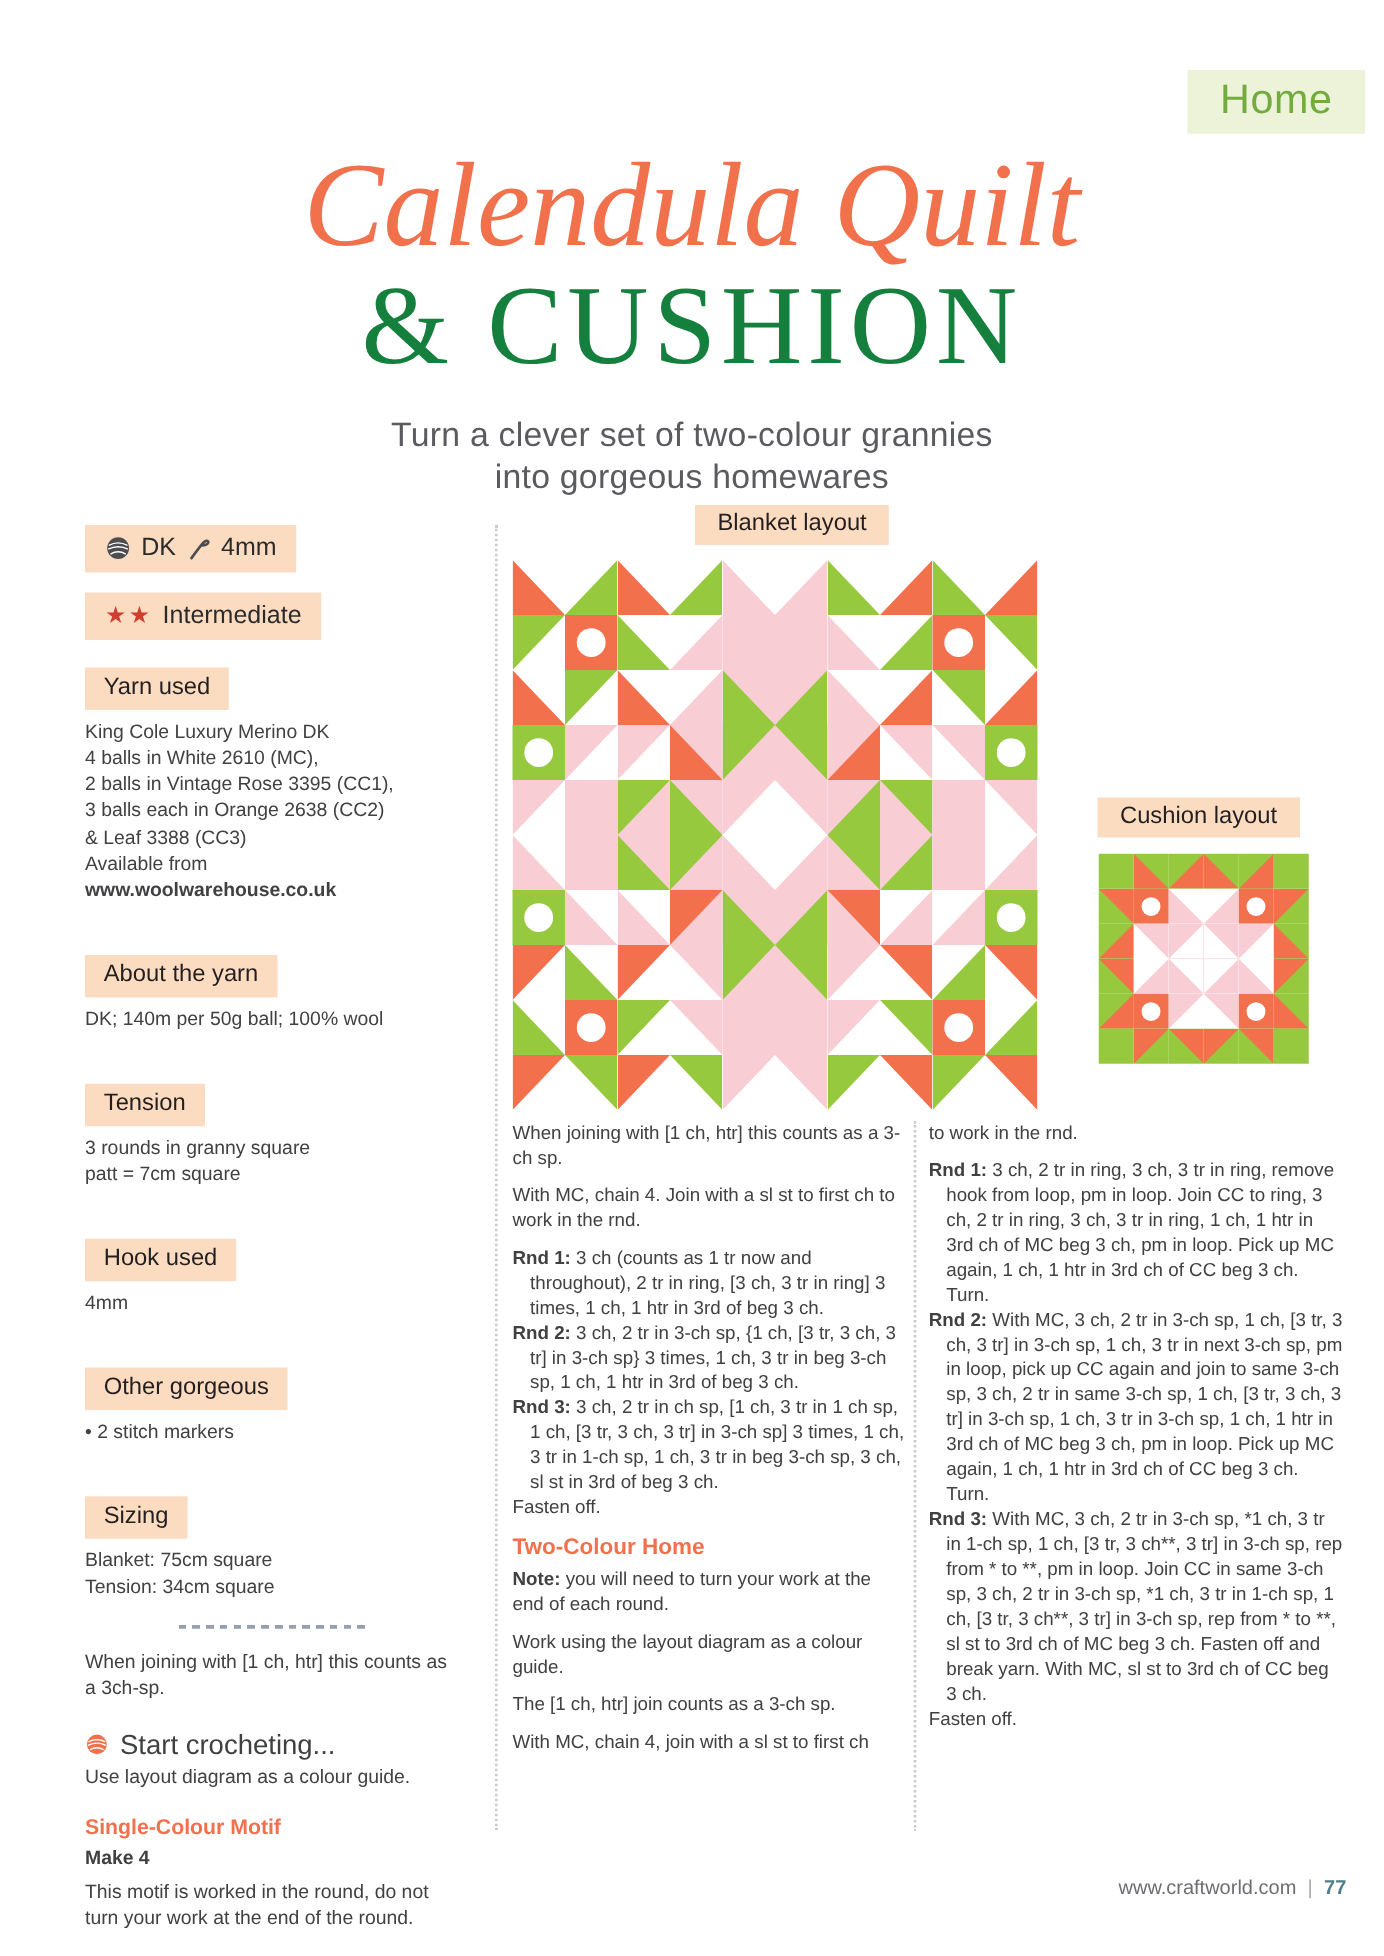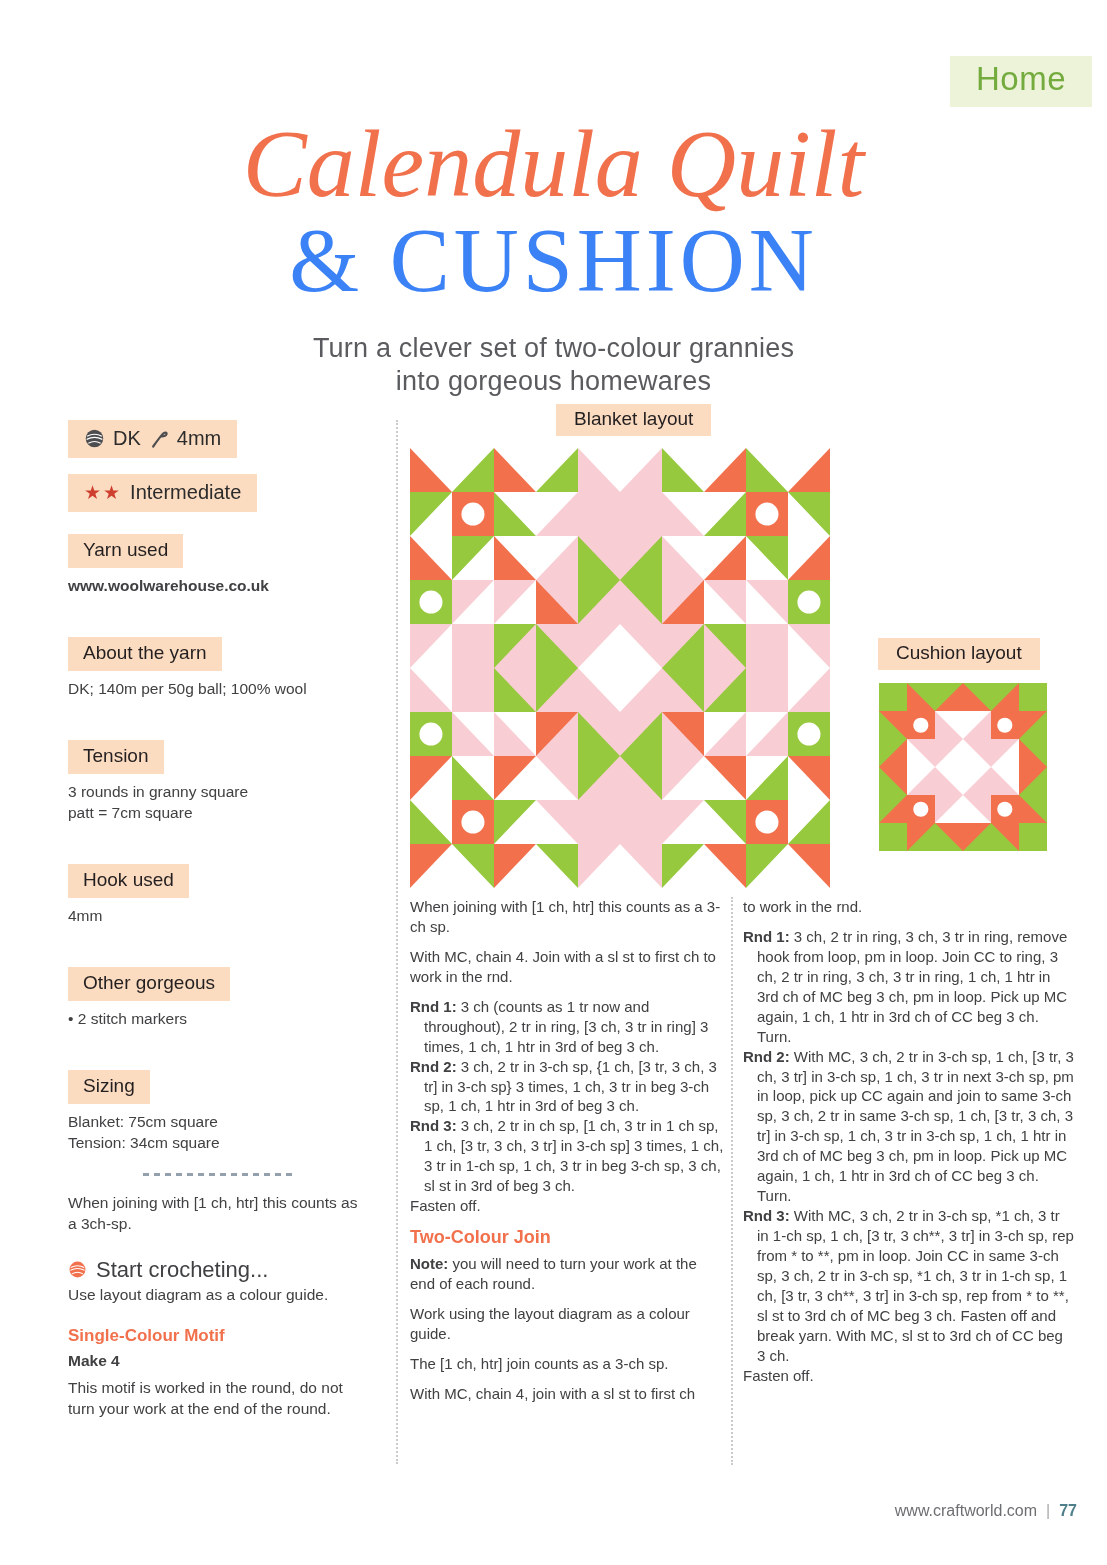--- a/index.html
+++ b/index.html
@@ -8,21 +8,21 @@
   .page { position:relative; width:1107px; height:1565px; background:#fff; overflow:hidden; margin:0 auto; }
 
   .home-badge { position:absolute; top:56px; right:15px; background:#ecf3d9; color:#74ab3e;
     font-size:33px; padding:4px 26px 9px; letter-spacing:0.5px; }
 
   .title1 { position:absolute; top:116px; left:0; width:100%; text-align:center;
     font-family:"Liberation Serif", serif; font-style:italic; font-weight:normal;
     font-size:96px; color:#f2714d; line-height:1; }
   .title2 { position:absolute; top:216px; left:0; width:100%; text-align:center;
     font-family:"Liberation Serif", serif; font-weight:normal;
-    font-size:90px; color:#3b82f6; letter-spacing:4px; line-height:1; }
+    font-size:90px; color:#15803d; letter-spacing:4px; line-height:1; }
   .subtitle { position:absolute; top:332px; left:0; width:100%; text-align:center;
     font-size:27px; color:#5a5b5e; line-height:1.22; letter-spacing:0.2px; }
 
   
   .vdiv { position:absolute; border-left:2px dotted #c9cacc; width:0; }
   .vdiv1 { left:396px; top:420px; height:1044px; }
   .vdiv2 { left:731px; top:897px; height:568px; }
 
   
   .sidebar { position:absolute; left:68px; top:420px; width:300px; font-size:15.5px; line-height:1.36; }
@@ -111,20 +111,28 @@
         </span>
         <span>4mm</span>
       </div>
       <br>
       <div class="badge diff-badge">
         <span class="stars">★★</span>
         <span>Intermediate</span>
       </div>
       <br>
       <div class="sec-head">Yarn used</div>
+      <div>
+          <div>King Cole Luxury Merino DK</div>
+          <div>4 balls in White 2610 (MC),</div>
+          <div>2 balls in Vintage Rose 3395 (CC1),</div>
+          <div>3 balls each in Orange 2638 (CC2)</div>
+          <div>&amp;  Leaf 3388 (CC3)</div>
+          <div>Available from</div>
+        </div>
       <div class="bold-line">www.woolwarehouse.co.uk</div>
       <br>
       <div class="sec-head">About the yarn</div>
       <div>DK; 140m per 50g ball; 100% wool</div>
       <br>
       <div class="sec-head">Tension</div>
       <div>
           <div>3 rounds in granny square</div>
           <div>patt = 7cm square</div>
         </div>
@@ -555,21 +563,21 @@
 
   <section class="col col-mid">
     <div>
         <p class="para">When joining with [1 ch, htr] this counts as a 3-ch sp.</p>
         <p class="para">With MC, chain 4. Join with a sl st to first ch to work in the rnd.</p>
         <p class="para hang"><b>Rnd 1: </b>3 ch (counts as 1 tr now and throughout), 2 tr in ring, [3 ch, 3 tr in ring] 3 times, 1 ch, 1 htr in 3rd of beg 3 ch.</p>
         <p class="para hang"><b>Rnd 2: </b>3 ch, 2 tr in 3-ch sp, {1 ch, [3 tr, 3 ch, 3 tr] in 3-ch sp} 3 times, 1 ch, 3 tr in beg 3-ch sp, 1 ch, 1 htr in 3rd of beg 3 ch.</p>
         <p class="para hang"><b>Rnd 3: </b>3 ch, 2 tr in ch sp, [1 ch, 3 tr in 1 ch sp, 1 ch, [3 tr, 3 ch, 3 tr] in 3-ch sp] 3 times, 1 ch, 3 tr in 1-ch sp, 1 ch, 3 tr in beg 3-ch sp, 3 ch, sl st in 3rd of beg 3 ch.</p>
         <p class="para">Fasten off.</p>
       </div>
-    <h3 class="orange-head">Two-Colour Join</h3>
+    <h3 class="orange-head">Two-Colour Home</h3>
     <div>
         <p class="para"><b>Note: </b>you will need to turn your work at the end of each round.</p>
         <p class="para">Work using the layout diagram as a colour guide.</p>
         <p class="para">The [1 ch, htr] join counts as a 3-ch sp.</p>
         <p class="para">With MC, chain 4, join with a sl st to first ch</p>
       </div>
   </section>
 
   <section class="col col-right">
     <div>

